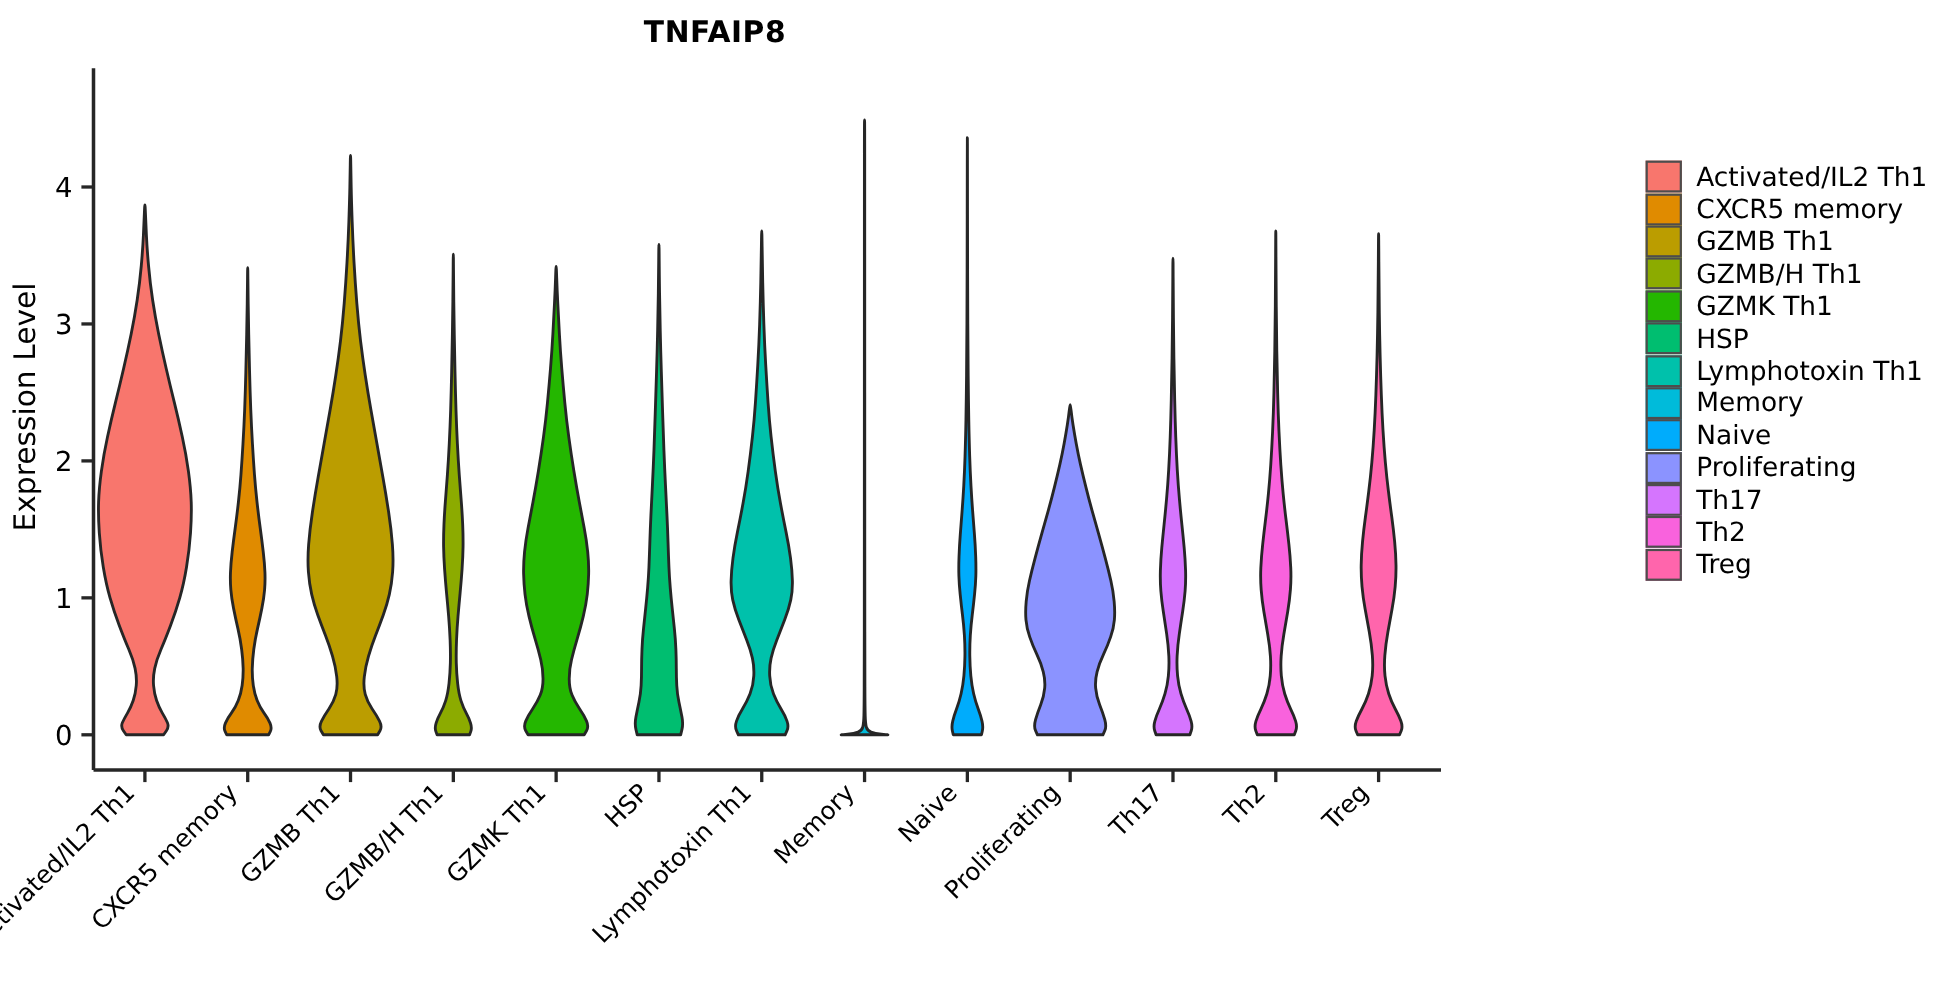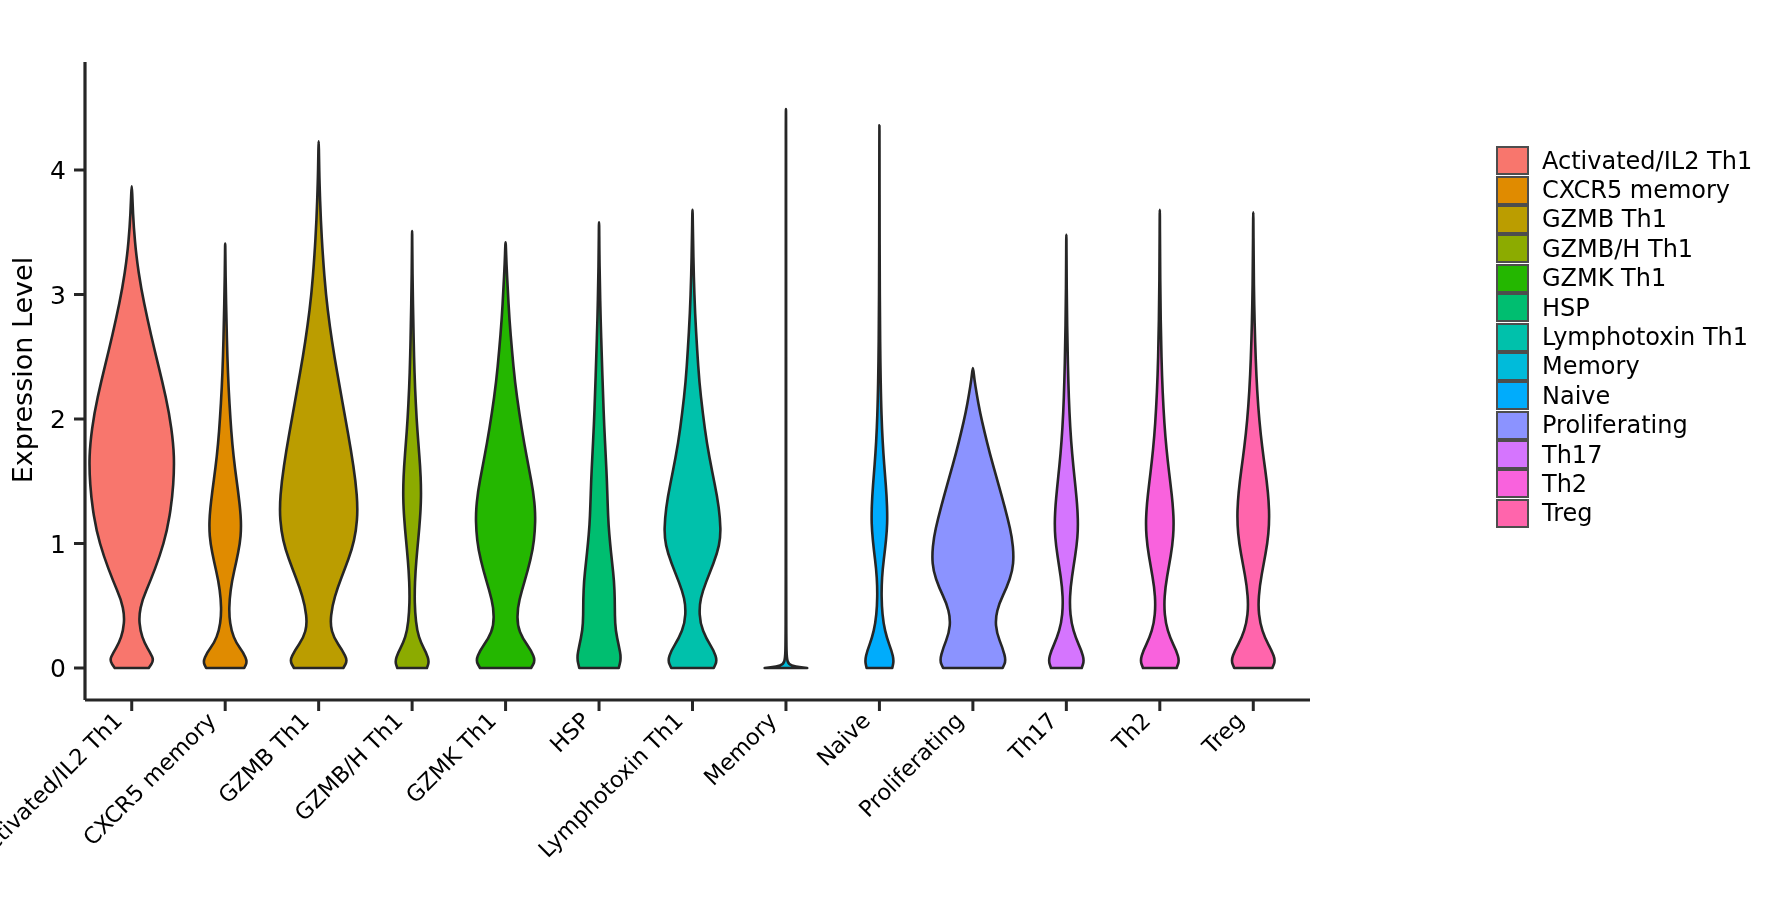--- a/index.html
+++ b/index.html
@@ -28,20 +28,21 @@
   .tick-text{font-size:25px;fill:#000;font-family:"DejaVu Sans","Liberation Sans",sans-serif;}
   .xtick-text{font-size:22.5px;fill:#000;font-family:"DejaVu Sans","Liberation Sans",sans-serif;}
   .ylabel-text{font-size:27px;fill:#000;font-family:"DejaVu Sans","Liberation Sans",sans-serif;}
   .violin{stroke:#262626;stroke-width:2.6;stroke-linejoin:round;}
 </style>
 </head>
 <body>
 
 <div id="root">
 
+  <div id="plot-title">TNFAIP8</div>
 
   <svg id="chart-svg" width="1777" height="900">
     <g id="violins-layer">
         <path d="M 148.74 668.00 Q 148.74 668.00 151.29 664.26 Q 153.84 660.53 152.14 656.79 Q 150.44 653.06 147.47 648.08 Q 144.49 643.10 142.36 636.88 Q 140.24 630.65 139.60 623.18 Q 138.96 615.71 140.66 607.62 Q 142.36 599.52 146.40 590.19 Q 150.44 580.85 155.12 568.40 Q 159.80 555.95 163.41 543.50 Q 167.03 531.05 169.58 515.49 Q 172.13 499.92 173.19 484.36 Q 174.26 468.80 173.83 456.35 Q 173.41 443.90 171.28 428.34 Q 169.15 412.78 165.75 397.21 Q 162.35 381.65 158.52 366.09 Q 154.69 350.53 151.08 334.96 Q 147.47 319.40 144.28 303.84 Q 141.09 288.28 138.75 272.71 Q 136.41 257.15 135.03 241.59 Q 133.64 226.03 133.07 213.58 Q 132.50 201.13 132.20 193.66 Q 131.90 186.19 131.73 186.19 Q 131.56 186.19 131.26 193.66 Q 130.97 201.13 130.39 213.58 Q 129.82 226.03 128.44 241.59 Q 127.05 257.15 124.71 272.71 Q 122.38 288.28 119.19 303.84 Q 116.00 319.40 112.38 334.96 Q 108.77 350.53 104.94 366.09 Q 101.11 381.65 97.71 397.21 Q 94.31 412.78 92.18 428.34 Q 90.06 443.90 89.63 456.35 Q 89.21 468.80 90.27 484.36 Q 91.33 499.92 93.88 515.49 Q 96.44 531.05 100.05 543.50 Q 103.66 555.95 108.34 568.40 Q 113.02 580.85 117.06 590.19 Q 121.10 599.52 122.80 607.62 Q 124.50 615.71 123.86 623.18 Q 123.23 630.65 121.10 636.88 Q 118.97 643.10 116.00 648.08 Q 113.02 653.06 111.32 656.79 Q 109.62 660.53 112.17 664.26 L 114.72 668.00 Z" class="violin" fill="#F8766D"></path>
         <path d="M 244.23 668.00 Q 244.23 668.00 245.77 664.89 Q 247.31 661.77 245.46 657.42 Q 243.62 653.06 239.93 648.08 Q 236.25 643.10 233.79 636.88 Q 231.33 630.65 230.26 623.18 Q 229.18 615.71 229.34 607.62 Q 229.49 599.52 230.72 590.19 Q 231.95 580.85 234.10 571.51 Q 236.25 562.17 238.09 552.84 Q 239.93 543.50 240.55 536.03 Q 241.16 528.56 240.86 520.47 Q 240.55 512.38 239.32 501.79 Q 238.09 491.21 236.56 480.00 Q 235.02 468.80 233.64 456.35 Q 232.26 443.90 231.33 431.45 Q 230.41 419.00 229.49 403.44 Q 228.57 387.88 227.96 372.31 Q 227.34 356.75 226.88 338.08 Q 226.42 319.40 226.11 303.84 Q 225.81 288.28 225.62 275.83 Q 225.44 263.38 225.36 253.41 Q 225.28 243.45 225.19 243.45 Q 225.10 243.45 225.02 253.41 Q 224.95 263.38 224.76 275.83 Q 224.58 288.28 224.27 303.84 Q 223.96 319.40 223.50 338.08 Q 223.04 356.75 222.43 372.31 Q 221.81 387.88 220.89 403.44 Q 219.97 419.00 219.05 431.45 Q 218.13 443.90 216.75 456.35 Q 215.36 468.80 213.83 480.00 Q 212.29 491.21 211.06 501.79 Q 209.84 512.38 209.53 520.47 Q 209.22 528.56 209.84 536.03 Q 210.45 543.50 212.29 552.84 Q 214.14 562.17 216.29 571.51 Q 218.44 580.85 219.66 590.19 Q 220.89 599.52 221.05 607.62 Q 221.20 615.71 220.12 623.18 Q 219.05 630.65 216.59 636.88 Q 214.14 643.10 210.45 648.08 Q 206.76 653.06 204.92 657.42 Q 203.08 661.77 204.61 664.89 L 206.15 668.00 Z" class="violin" fill="#E08B00"></path>
         <path d="M 343.32 668.00 Q 343.32 668.00 345.44 664.26 Q 347.57 660.53 345.02 655.55 Q 342.47 650.57 338.22 644.35 Q 333.96 638.12 332.05 631.27 Q 330.14 624.42 331.20 615.09 Q 332.26 605.75 335.03 596.41 Q 337.79 587.08 341.40 577.74 Q 345.02 568.40 348.42 559.06 Q 351.82 549.73 353.95 540.39 Q 356.08 531.05 356.93 519.85 Q 357.78 508.64 356.71 494.94 Q 355.65 481.25 353.31 465.69 Q 350.97 450.13 348.21 434.56 Q 345.44 419.00 342.68 403.44 Q 339.92 387.88 337.15 372.31 Q 334.39 356.75 332.05 341.19 Q 329.71 325.63 327.80 310.06 Q 325.88 294.50 324.39 275.83 Q 322.91 257.15 321.84 238.48 Q 320.78 219.80 320.14 201.13 Q 319.50 182.45 319.25 170.00 Q 318.99 157.55 318.89 149.46 Q 318.78 141.36 318.65 141.36 Q 318.53 141.36 318.42 149.46 Q 318.31 157.55 318.06 170.00 Q 317.80 182.45 317.17 201.13 Q 316.53 219.80 315.46 238.48 Q 314.40 257.15 312.91 275.83 Q 311.42 294.50 309.51 310.06 Q 307.60 325.63 305.26 341.19 Q 302.92 356.75 300.16 372.31 Q 297.39 387.88 294.63 403.44 Q 291.86 419.00 289.10 434.56 Q 286.33 450.13 284.00 465.69 Q 281.66 481.25 280.59 494.94 Q 279.53 508.64 280.38 519.85 Q 281.23 531.05 283.36 540.39 Q 285.48 549.73 288.89 559.06 Q 292.29 568.40 295.90 577.74 Q 299.52 587.08 302.28 596.41 Q 305.05 605.75 306.11 615.09 Q 307.17 624.42 305.26 631.27 Q 303.34 638.12 299.09 644.35 Q 294.84 650.57 292.29 655.55 Q 289.74 660.53 291.86 664.26 L 293.99 668.00 Z" class="violin" fill="#BB9D00"></path>
         <path d="M 426.89 668.00 Q 426.89 668.00 428.01 664.89 Q 429.13 661.77 427.78 657.42 Q 426.44 653.06 423.75 648.08 Q 421.07 643.10 419.05 636.88 Q 417.04 630.65 416.03 621.31 Q 415.02 611.98 414.80 602.64 Q 414.58 593.30 415.02 582.10 Q 415.47 570.89 416.37 560.31 Q 417.26 549.73 418.27 539.14 Q 419.28 528.56 420.06 517.36 Q 420.84 506.15 420.96 496.81 Q 421.07 487.48 420.62 476.89 Q 420.17 466.31 419.28 455.10 Q 418.38 443.90 417.49 431.45 Q 416.59 419.00 415.81 403.44 Q 415.02 387.88 414.52 372.31 Q 414.02 356.75 413.63 338.08 Q 413.23 319.40 412.97 303.84 Q 412.70 288.28 412.53 273.96 Q 412.36 259.64 412.27 245.32 Q 412.18 231.01 412.12 231.01 Q 412.05 231.01 411.96 245.32 Q 411.87 259.64 411.70 273.96 Q 411.53 288.28 411.26 303.84 Q 411.00 319.40 410.60 338.08 Q 410.21 356.75 409.71 372.31 Q 409.21 387.88 408.42 403.44 Q 407.64 419.00 406.74 431.45 Q 405.85 443.90 404.95 455.10 Q 404.06 466.31 403.61 476.89 Q 403.16 487.48 403.27 496.81 Q 403.39 506.15 404.17 517.36 Q 404.95 528.56 405.96 539.14 Q 406.97 549.73 407.86 560.31 Q 408.76 570.89 409.21 582.10 Q 409.65 593.30 409.43 602.64 Q 409.21 611.98 408.20 621.31 Q 407.19 630.65 405.18 636.88 Q 403.16 643.10 400.48 648.08 Q 397.79 653.06 396.45 657.42 Q 395.11 661.77 396.22 664.89 L 397.34 668.00 Z" class="violin" fill="#8CAB00"></path>
         <path d="M 531.09 668.00 Q 531.09 668.00 533.22 664.26 Q 535.34 660.53 533.22 655.55 Q 531.09 650.57 526.84 644.35 Q 522.59 638.12 520.04 631.89 Q 517.48 625.67 517.48 616.95 Q 517.48 608.24 519.61 599.52 Q 521.74 590.81 524.71 580.85 Q 527.69 570.89 530.24 560.31 Q 532.79 549.73 533.86 540.39 Q 534.92 531.05 535.13 521.71 Q 535.34 512.38 534.28 501.79 Q 533.22 491.21 531.09 480.00 Q 528.97 468.80 526.63 456.35 Q 524.29 443.90 521.74 428.34 Q 519.18 412.78 517.06 397.21 Q 514.93 381.65 513.44 366.09 Q 511.96 350.53 510.68 334.96 Q 509.40 319.40 508.55 303.84 Q 507.70 288.28 507.07 275.83 Q 506.43 263.38 506.09 252.79 Q 505.75 242.21 505.58 242.21 Q 505.41 242.21 505.07 252.79 Q 504.73 263.38 504.09 275.83 Q 503.45 288.28 502.60 303.84 Q 501.75 319.40 500.47 334.96 Q 499.20 350.53 497.71 366.09 Q 496.22 381.65 494.10 397.21 Q 491.97 412.78 489.42 428.34 Q 486.87 443.90 484.53 456.35 Q 482.19 468.80 480.06 480.00 Q 477.94 491.21 476.87 501.79 Q 475.81 512.38 476.02 521.71 Q 476.23 531.05 477.30 540.39 Q 478.36 549.73 480.91 560.31 Q 483.46 570.89 486.44 580.85 Q 489.42 590.81 491.54 599.52 Q 493.67 608.24 493.67 616.95 Q 493.67 625.67 491.12 631.89 Q 488.57 638.12 484.31 644.35 Q 480.06 650.57 477.94 655.55 Q 475.81 660.53 477.94 664.26 L 480.06 668.00 Z" class="violin" fill="#24B700"></path>
         <path d="M 618.78 668.00 Q 618.78 668.00 619.97 663.02 Q 621.15 658.04 619.97 651.82 Q 618.78 645.59 617.20 638.12 Q 615.62 630.65 615.23 623.18 Q 614.83 615.71 614.83 607.62 Q 614.83 599.52 614.44 590.19 Q 614.04 580.85 613.06 571.51 Q 612.07 562.17 611.08 552.84 Q 610.09 543.50 609.31 534.16 Q 608.52 524.83 608.12 515.49 Q 607.73 506.15 607.33 493.70 Q 606.94 481.25 606.34 468.80 Q 605.75 456.35 604.96 440.79 Q 604.17 425.23 603.58 409.66 Q 602.99 394.10 602.39 375.42 Q 601.80 356.75 601.21 338.08 Q 600.62 319.40 600.22 300.73 Q 599.83 282.05 599.59 266.49 Q 599.35 250.93 599.26 236.61 Q 599.16 222.29 599.04 222.29 Q 598.92 222.29 598.82 236.61 Q 598.72 250.93 598.49 266.49 Q 598.25 282.05 597.85 300.73 Q 597.46 319.40 596.87 338.08 Q 596.27 356.75 595.68 375.42 Q 595.09 394.10 594.50 409.66 Q 593.91 425.23 593.12 440.79 Q 592.33 456.35 591.73 468.80 Q 591.14 481.25 590.75 493.70 Q 590.35 506.15 589.96 515.49 Q 589.56 524.83 588.77 534.16 Q 587.98 543.50 586.99 552.84 Q 586.01 562.17 585.02 571.51 Q 584.03 580.85 583.64 590.19 Q 583.24 599.52 583.24 607.62 Q 583.24 615.71 582.85 623.18 Q 582.45 630.65 580.87 638.12 Q 579.29 645.59 578.11 651.82 Q 576.93 658.04 578.11 663.02 L 579.29 668.00 Z" class="violin" fill="#00BE70"></path>
         <path d="M 713.76 668.00 Q 713.76 668.00 715.46 664.26 Q 717.16 660.53 715.46 655.55 Q 713.76 650.57 709.94 644.35 Q 706.11 638.12 703.13 630.65 Q 700.15 623.18 699.73 614.46 Q 699.30 605.75 701.00 598.28 Q 702.71 590.81 706.11 582.10 Q 709.51 573.38 713.34 563.42 Q 717.16 553.46 718.87 545.37 Q 720.57 537.27 720.35 527.94 Q 720.14 518.60 718.65 507.40 Q 717.16 496.19 714.61 483.74 Q 712.06 471.29 709.51 457.59 Q 706.96 443.90 704.83 428.34 Q 702.71 412.78 701.00 397.21 Q 699.30 381.65 698.24 366.09 Q 697.18 350.53 696.11 331.85 Q 695.05 313.18 694.41 294.50 Q 693.78 275.82 693.39 257.15 Q 693.01 238.47 692.82 224.16 Q 692.63 209.84 692.50 209.84 Q 692.37 209.84 692.18 224.16 Q 691.99 238.47 691.61 257.15 Q 691.22 275.82 690.59 294.50 Q 689.95 313.18 688.89 331.85 Q 687.82 350.53 686.76 366.09 Q 685.70 381.65 684.00 397.21 Q 682.29 412.78 680.17 428.34 Q 678.04 443.90 675.49 457.59 Q 672.94 471.29 670.39 483.74 Q 667.84 496.19 666.35 507.40 Q 664.86 518.60 664.65 527.94 Q 664.43 537.27 666.13 545.37 Q 667.84 553.46 671.66 563.42 Q 675.49 573.38 678.89 582.10 Q 682.29 590.81 684.00 598.28 Q 685.70 605.75 685.27 614.46 Q 684.85 623.18 681.87 630.65 Q 678.89 638.12 675.06 644.35 Q 671.24 650.57 669.54 655.55 Q 667.84 660.53 669.54 664.26 L 671.24 668.00 Z" class="violin" fill="#00C1AB"></path>

